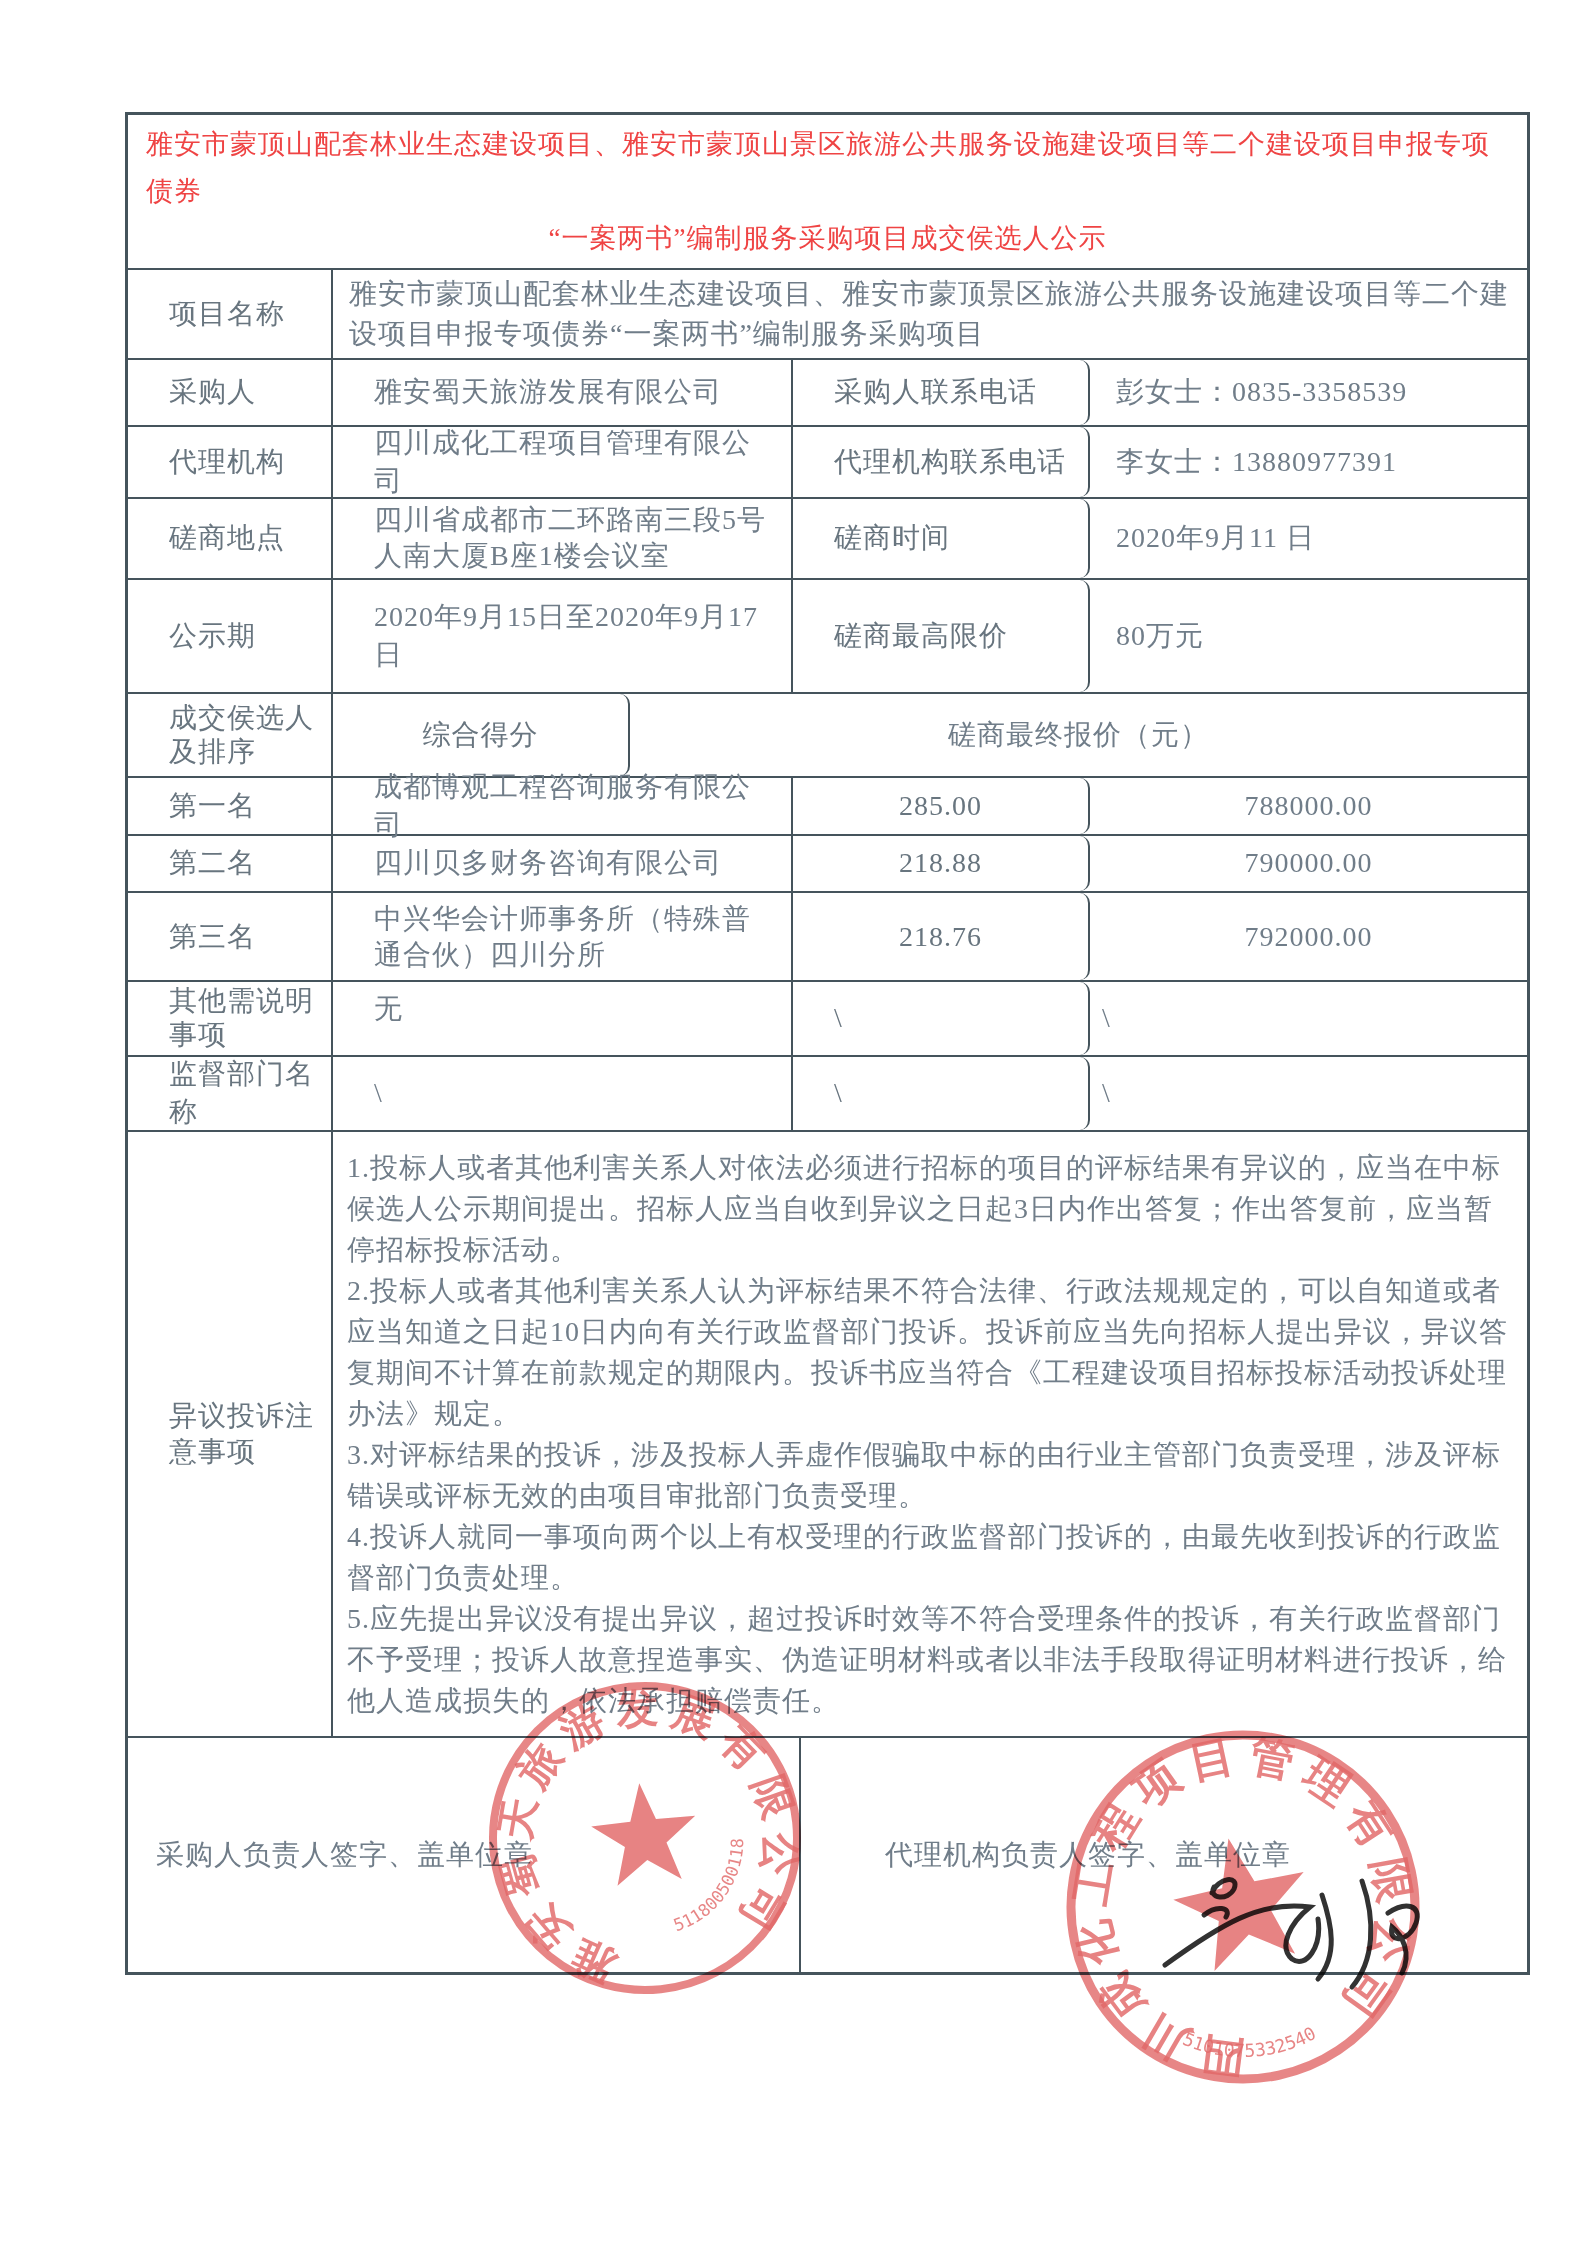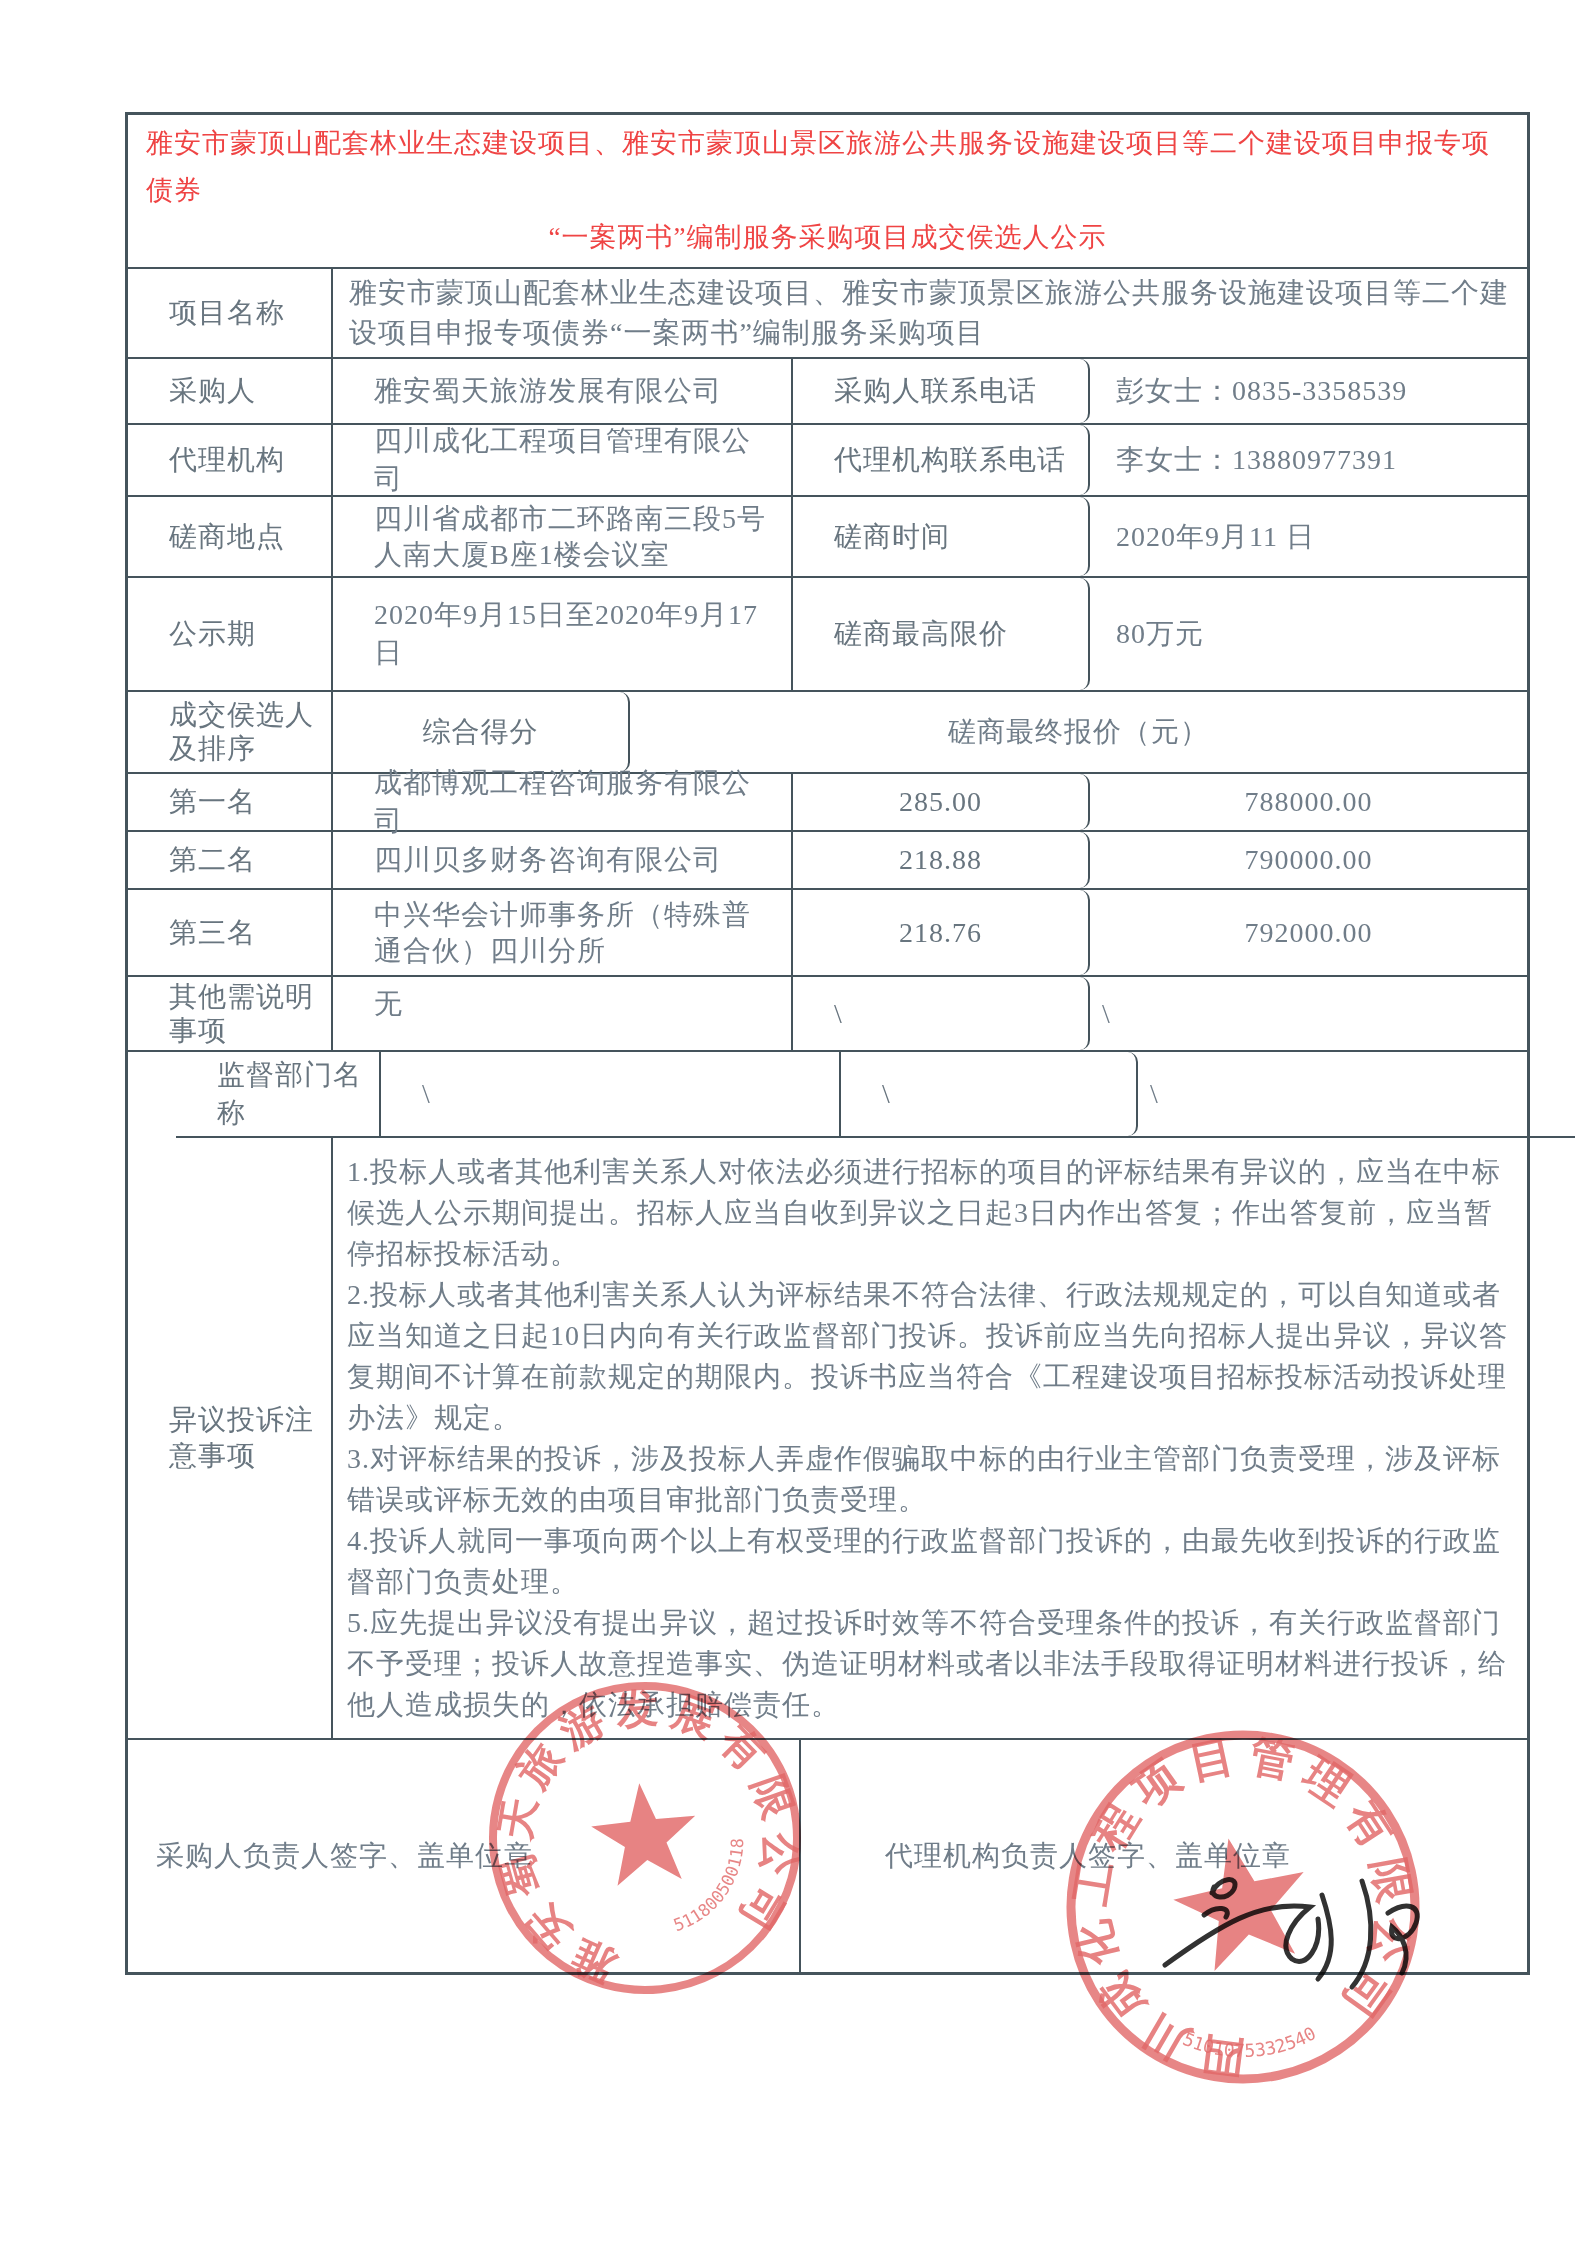--- a/index.html
+++ b/index.html
@@ -20,21 +20,21 @@
   .cell{display:flex;flex-direction:column;justify-content:center;padding:6px 12px;line-height:38px;}
   .vr{border-right:2px solid var(--border);padding-left:41px;}
   .ca{width:205px;color:var(--label);}
   .cb{width:460px;}
   .cc{width:297px;color:var(--label);border-radius:10px;}
   .cd{flex:1;padding-left:26px;}
   .cbspan{flex:1;padding-left:16px;}
   .center{align-items:center;padding-left:12px;text-align:center;}
   .h156{height:156px;} .h90{height:90px;} .h67{height:67px;} .h72{height:72px;}
   .h81{height:81px;} .h115{height:115px;} .h84{height:84px;} .h58{height:58px;}
-  .h89{height:89px;} .h75{height:75px;} .h73{height:86px;margin-left:48px;} .h610{height:610px;}
+  .h89{height:89px;} .h75{height:75px;} .h73{height:75px;} .h610{height:610px;}
   .h235{height:235px;}
   .title-cell{flex:1;display:flex;flex-direction:column;justify-content:center;align-items:center;
     font-size:27px;line-height:47px;color:#ef4444;letter-spacing:1px;padding:0 18px;}
   .notice-body{flex:1;display:flex;flex-direction:column;justify-content:center;
     padding:10px 14px;line-height:41px;}
   .notice-body div{margin:0;}
   .sig-a{width:673px;display:flex;align-items:center;padding-left:28px;}
   .sig-b{flex:1;display:flex;align-items:center;padding-left:84px;}
   .stamp{position:absolute;mix-blend-mode:multiply;opacity:.88;}
   .sig-ink{position:absolute;mix-blend-mode:multiply;}

